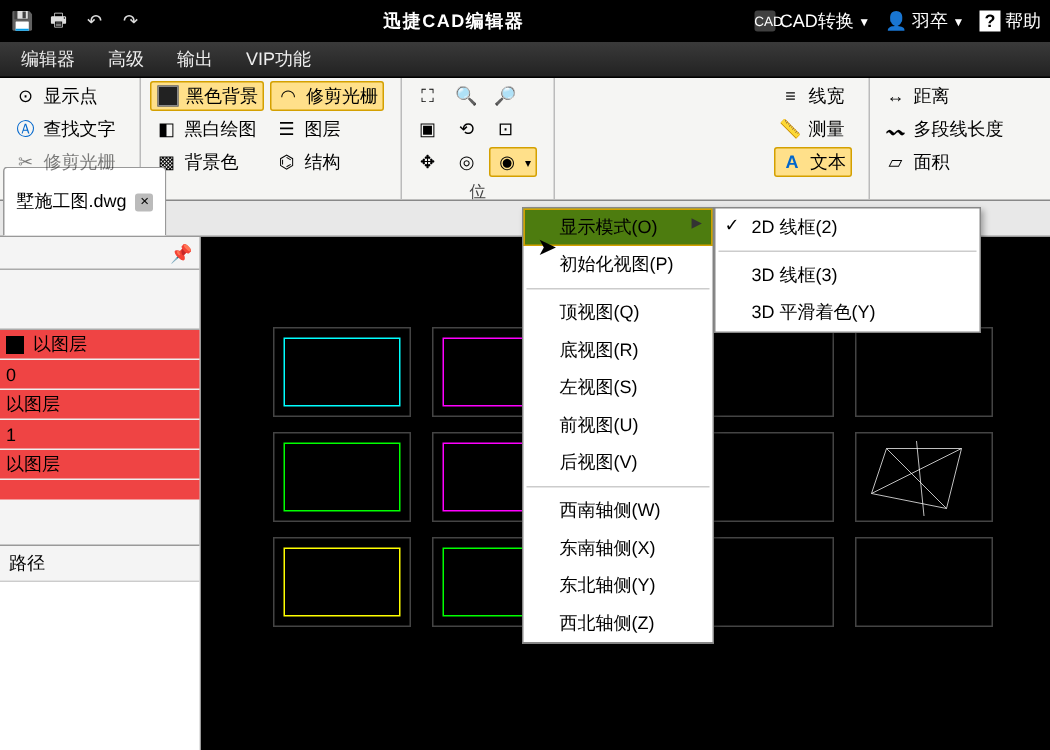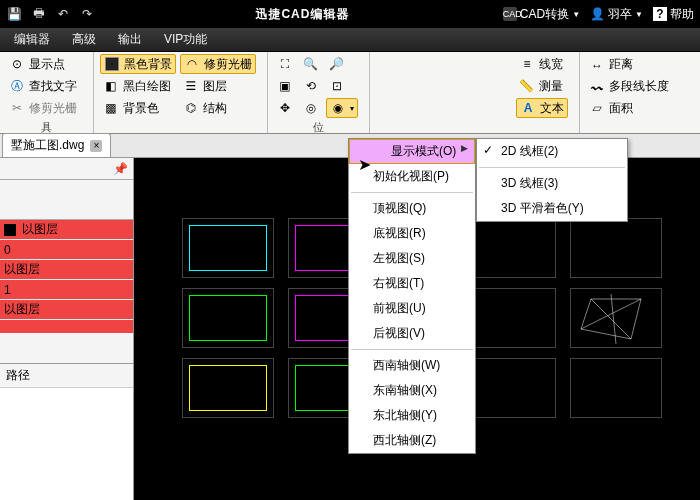--- a/index.html
+++ b/index.html
@@ -14,35 +14,35 @@
 .menu-item { color: #eee; padding: 3px 10px; }
 .ribbon { height: 82px; background: #f5f5f3; border-bottom: 1px solid #888; display: flex; }
 .ribbon-group { border-right: 1px solid #bbb; padding: 2px 6px 0 6px; display: flex; flex-direction: column; }
 .rg-body { flex: 1; display: flex; gap: 4px; }
 .rg-col { display: flex; flex-direction: column; gap: 2px; }
 .rg-item { display: flex; align-items: center; gap: 4px; height: 20px; padding: 0 3px; white-space: nowrap; }
 .rg-item.sel { background: #ffe08a; border: 1px solid #d4a000; border-radius: 2px; }
 .rg-label { text-align: center; color: #444; font-size: 11px; padding: 2px 0; }
 .icon16 { width: 16px; height: 16px; display: inline-flex; align-items: center; justify-content: center; }
 .tabstrip { height: 24px; background: #e8e8e8; border-bottom: 1px solid #999; display: flex; align-items: end; padding-left: 2px; }
-.tab { background: #fff; border: 1px solid #999; border-bottom: none; padding: 3px 8px; border-radius: 3px 3px 0 0; display: flex; gap: 6px; align-items: center; }
+.tab { background: #fff; border: 1px solid #999; border-bottom: none; padding: 14px 8px; border-radius: 3px 3px 0 0; display: flex; gap: 6px; align-items: center; }
 .tab-close { width: 12px; height: 12px; background: #bbb; border-radius: 2px; display: flex; align-items: center; justify-content: center; font-size: 10px; }
 .mainrow { display: flex; height: calc(500px - 28px - 24px - 82px - 24px); }
 .leftpane { width: 134px; background: #f4f4f4; border-right: 1px solid #999; display: flex; flex-direction: column; }
 .toolbar2 { height: 22px; border-bottom: 1px solid #aaa; display: flex; align-items: center; justify-content: flex-end; padding-right: 4px; }
 .layerlist { flex: 1; background: #ef4444; }
 .layer-row { display: flex; align-items: center; height: 20px; border-bottom: 1px solid #eee; padding: 0 4px; gap: 6px; }
 .sw { width: 12px; height: 12px; border: 1px solid #000; }
 .lbl-row { padding: 3px 6px; border-top: 1px solid #999; background: #f4f4f4; }
 .canvas { flex: 1; background: #000; position: relative; }
 .thumb { position: absolute; border: 1px solid #444; }
 .thumb-inner { position: absolute; inset: 6px; border: 1px solid #0ff; }
 .menu-popup { position: absolute; background: #fff; border: 1px solid #888; box-shadow: 2px 2px 4px rgba(0,0,0,.3); z-index: 100; }
 .menu-popup .mi { padding: 4px 26px 4px 24px; white-space: nowrap; position: relative; }
-.menu-popup .mi.hover { background: #f0abfc; border: 1px solid #d4a000; padding: 3px 25px 3px 41px; }
+.menu-popup .mi.hover { background: #4d7c0f; border: 1px solid #d4a000; padding: 3px 25px 3px 23px; }
 .menu-popup .sep { height: 1px; background: #ccc; margin: 3px 2px; }
 .menu-popup .arrow::after { content: "▶"; position: absolute; right: 6px; font-size: 9px; color: #333; }
 .menu-popup .chk::before { content: "✓"; position: absolute; left: 6px; color: #000; }
 .sq-blue { width:14px; height:14px; background:#404040; border-radius:2px; display:inline-block; color:#fff; font-size:9px; text-align:center; line-height:14px; }
 .sq-dark { width:14px; height:14px; background:#222; border:1px solid #888; display:inline-block; }
 </style>
 </head>
 <body>
 
 <div class="titlebar">
@@ -277,30 +277,29 @@
   </div>
 </div>
 
 <div class="menu-popup" style="left:348px;top:138px;width:128px">
   <div class="mi hover arrow">显示模式(O)</div>
   <div class="mi">初始化视图(P)</div>
   <div class="sep"></div>
   <div class="mi">顶视图(Q)</div>
   <div class="mi">底视图(R)</div>
   <div class="mi">左视图(S)</div>
-  <div class="mi">右视图(T)</div>
   <div class="mi">前视图(U)</div>
   <div class="mi">后视图(V)</div>
   <div class="sep"></div>
   <div class="mi">西南轴侧(W)</div>
   <div class="mi">东南轴侧(X)</div>
   <div class="mi">东北轴侧(Y)</div>
   <div class="mi">西北轴侧(Z)</div>
 </div>
 
-<div class="menu-popup" style="left:476px;top:138px;width:152px">
+<div class="menu-popup" style="left:476px;top:138px;width:178px">
   <div class="mi chk">2D 线框(2)</div>
   <div class="sep"></div>
   <div class="mi">3D 线框(3)</div>
   <div class="mi">3D 平滑着色(Y)</div>
 </div>
 
 <div style="position:absolute;left:358px;top:155px;font-size:16px;color:#000;z-index:200">➤</div>
 
 </body></html>

